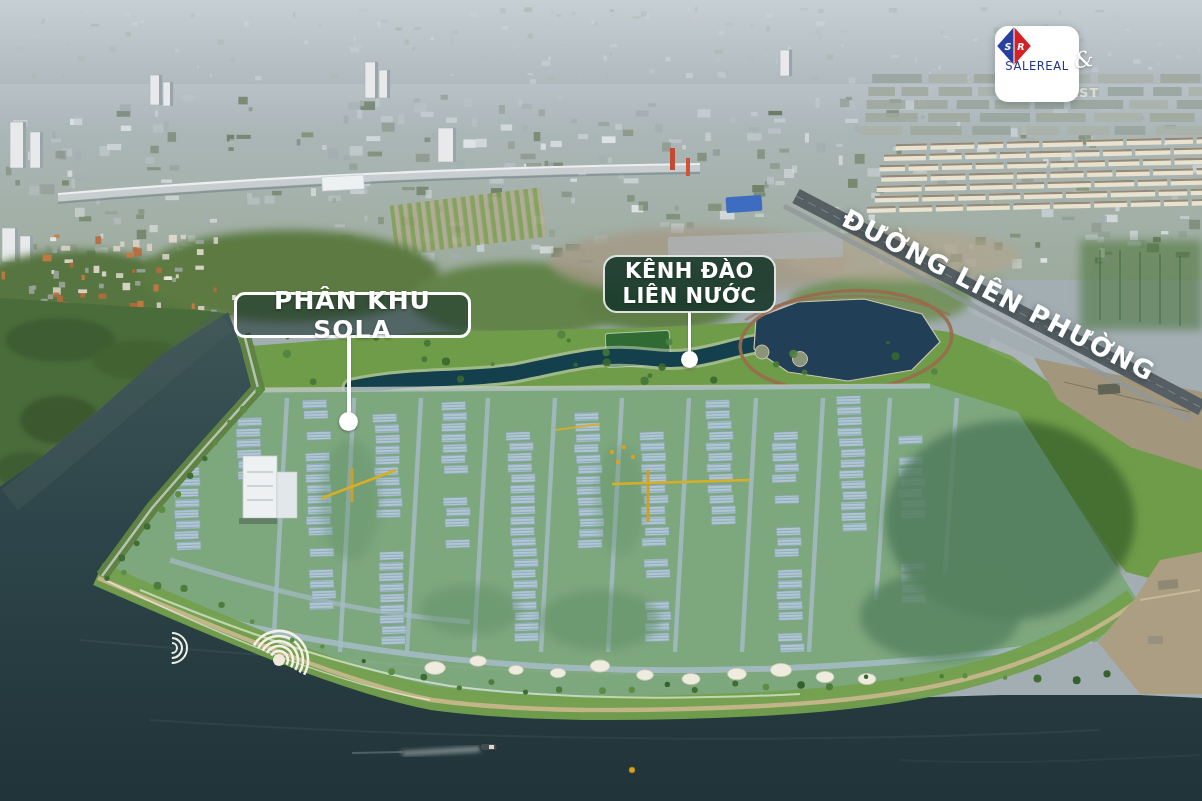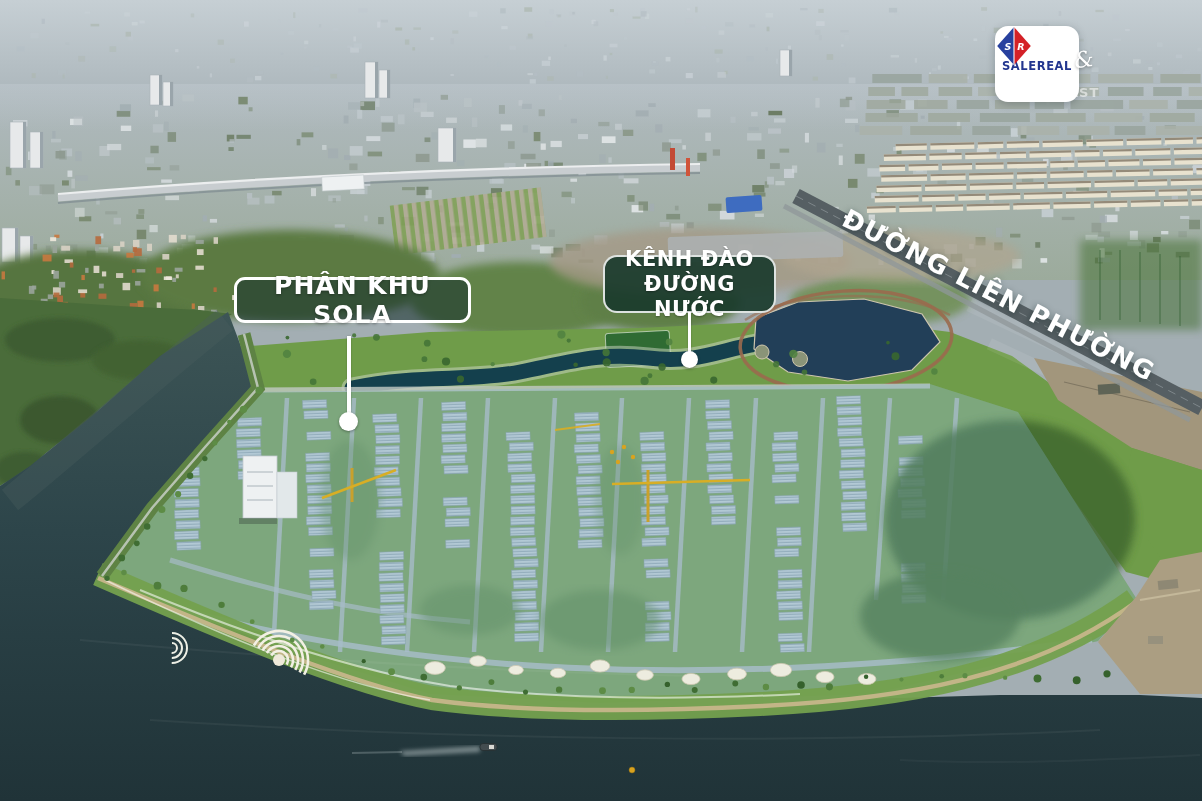--- a/index.html
+++ b/index.html
@@ -8,21 +8,21 @@
     font-family:"DejaVu Sans","Liberation Sans",sans-serif;
     background:#a3aeb3;user-select:none;
   }
   .stage svg{position:absolute;left:0;top:0;}
   
   .map-label{
     position:absolute;display:flex;align-items:center;justify-content:center;
     color:#fff;font-weight:bold;text-align:center;box-sizing:border-box;
   }
   #label-sola{
-    left:234px;top:277px;width:237px;height:46px;
+    left:234px;top:292px;width:237px;height:46px;
     background:rgba(24,50,46,.58);border:3px solid #fff;border-radius:11px;
     font-size:25px;letter-spacing:1px;text-shadow:0 1px 3px rgba(0,0,0,.35);
   }
   #label-canal{
     left:603px;top:255px;width:173px;height:58px;
     background:rgba(26,59,45,.92);border:2px solid rgba(255,255,255,.85);border-radius:14px;
     font-size:21px;line-height:25px;letter-spacing:.5px;flex-direction:column;
     text-shadow:0 1px 2px rgba(0,0,0,.3);
   }
   #label-road{
@@ -42,21 +42,21 @@
   #canal-line{left:688px;top:312px;width:3px;height:41px;}
   #canal-dot{left:681px;top:351px;width:17px;height:17px;}
   
   .logo-card{
     position:absolute;background:#fff;border-radius:13px;
     box-shadow:0 2px 8px rgba(30,40,50,.28);
     display:flex;flex-direction:column;align-items:center;justify-content:center;
   }
   #card-salereal{left:995px;top:26px;width:84px;height:76px;}
   #card-masterise{left:1095px;top:26px;width:90px;height:77px;}
-  .salereal-name{font-size:11.5px;font-weight:bold;color:#23368f;letter-spacing:.6px;margin-top:3px;}
+  .salereal-name{font-size:11.5px;font-weight:normal;color:#23368f;letter-spacing:.6px;margin-top:3px;}
   .masterise-name{font-size:7.5px;font-weight:bold;color:#453b2f;letter-spacing:.3px;margin-top:4px;white-space:nowrap;}
   .masterise-name .gold{color:#b28a46;}
   #brand-connector{
     position:absolute;left:1072px;top:47px;width:24px;text-align:center;
     color:#fff;font-size:22px;font-family:"DejaVu Serif",serif;font-style:italic;
     transform:rotate(-8deg);text-shadow:0 1px 3px rgba(0,0,0,.35);
   }
   #brand-watermark{
     position:absolute;left:1068px;top:85px;font-size:13px;font-weight:bold;
     color:rgba(255,255,255,.55);letter-spacing:1px;
@@ -1299,21 +1299,21 @@
     <rect x="489" y="745" width="5" height="4" fill="#d9d9d4"></rect>
     <circle cx="632" cy="770" r="3" fill="#d8a21f" stroke="#8a6a12" stroke-width="0.5"></circle>
   </svg>
 
   <div class="map-label" id="label-sola">PHÂN KHU SOLA</div>
   <div class="leader" id="sola-line"></div>
   <div class="dot" id="sola-dot"></div>
 
   <div class="map-label" id="label-canal">
     <span>KÊNH ĐÀO</span>
-    <span>ĐƯỜNG NƯỚC</span>
+    <span>LIÊN NƯỚC</span>
   </div>
   <div class="leader" id="canal-line"></div>
   <div class="dot" id="canal-dot"></div>
 
   <div id="label-road">ĐƯỜNG LIÊN PHƯỜNG</div>
 
   <div class="logo-card" id="card-salereal">
     <svg width="38" height="40" viewBox="0 0 36 38">
       <polygon points="18,1 2,19 18,37" fill="#27409e"></polygon>
       <polygon points="18,1 34,19 18,37" fill="#d42127"></polygon>

